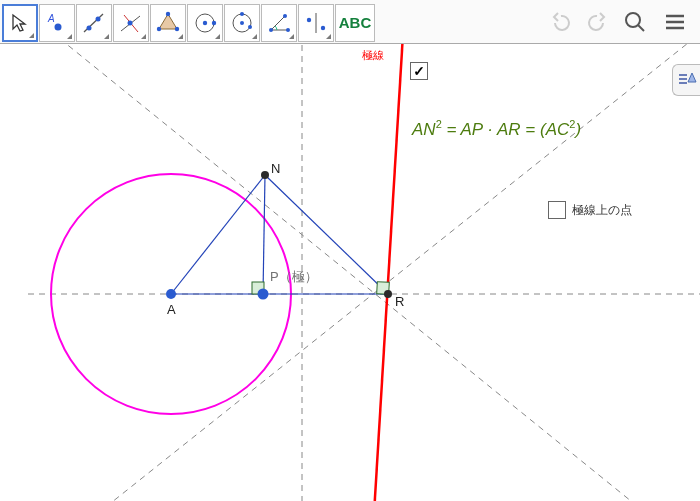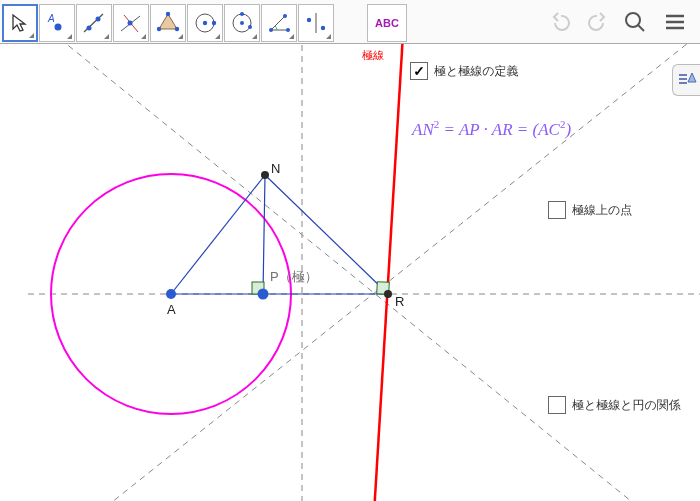--- a/index.html
+++ b/index.html
@@ -3,34 +3,34 @@
 <meta charset="utf-8">
 <style>
   * { box-sizing: border-box; margin: 0; padding: 0; }
   body { font-family: Arial, sans-serif; width: 700px; height: 501px; overflow: hidden; background: #fff; position: relative; }
   
   .toolbar { height: 44px; border-bottom: 1px solid #aaa; display: flex; align-items: center; background: #fafafa; position: relative; }
   .tool-group { display: flex; gap: 0; padding: 2px 0 0 2px; }
   .tool-btn { width: 36px; height: 38px; border: 1px solid #bbb; background: #fff; margin-right: 1px; position: relative; cursor: pointer; display: flex; align-items: center; justify-content: center; }
   .tool-btn.selected { border: 2px solid #4a7dd8; }
   .tool-btn::after { content: ''; position: absolute; bottom: 2px; right: 2px; width: 0; height: 0; border-left: 5px solid transparent; border-bottom: 5px solid #7a7a7a; }
-  .tool-btn.text-btn { width: 40px; font-size: 11px; font-weight: bold; color: #a21caf; margin-left: 32px; }
+  .tool-btn.text-btn { width: 40px; font-size: 15px; font-weight: bold; color: #15803d; }
   .tool-btn.text-btn::after { display: none; }
   
   .right-tools { margin-left: auto; display: flex; align-items: center; gap: 14px; padding-right: 12px; }
   .rt-btn { width: 26px; height: 26px; display: flex; align-items: center; justify-content: center; cursor: pointer; color: #888; }
   .rt-btn.disabled { color: #ccc; }
   
   .canvas { position: absolute; top: 44px; left: 0; width: 700px; height: 457px; background: #fff; margin-left: 27px; }
   
   .checkbox-row { position: absolute; display: flex; align-items: center; gap: 6px; font-size: 12px; color: #333; }
   .cb { width: 18px; height: 18px; border: 1px solid #666; background: #fff; display: flex; align-items: center; justify-content: center; cursor: pointer; }
   .cb.checked::after { content: '✓'; font-size: 14px; font-weight: bold; color: #000; }
   
-  .formula { position: absolute; color: #8b5cf6; font-family: Liberation Serif, serif; font-style: italic; font-size: 17px; }
+  .formula { position: absolute; color: #4d7c0f; font-family: Liberation Sans, sans-serif; font-style: italic; font-size: 17px; }
   .polar-label { position: absolute; color: #ff0000; font-size: 11px; }
   
   .pt-label { position: absolute; font-size: 13px; font-family: Arial; color: #222; }
   .pt-label.pole { color: #737373; font-size: 13px; }
   
   .side-tab { position: absolute; right: 0; top: 64px; width: 28px; height: 32px; border: 1px solid #bbb; border-right: none; border-radius: 6px 0 0 6px; background: #f5f5f5; display: flex; align-items: center; justify-content: center; cursor: pointer; }
   
   svg.geom { position:absolute; top:0; left:0; }
 </style>
 </head>
@@ -171,29 +171,24 @@
 
   <div class="pt-label" style="left:140px; top:258px">A</div>
   <div class="pt-label" style="left:244px; top:117px">N</div>
   <div class="pt-label" style="left:368px; top:250px">R</div>
   <div class="pt-label pole" style="left:243px; top:224px">P（極）</div>
 
   <div class="formula" style="left:385px; top:74px"><span>AN<sup style="font-style:normal;font-size:11px">2</sup> = AP · AR = (AC<sup style="font-style:normal;font-size:11px">2</sup>)</span></div>
 
   <div class="checkbox-row" style="left:383px; top:18px">
     <div class="cb checked"></div>
-    <span>極と極線の定義</span>
   </div>
   <div class="checkbox-row" style="left:521px; top:157px">
     <div class="cb"></div>
     <span>極線上の点</span>
-  </div>
-  <div class="checkbox-row" style="left:521px; top:352px">
-    <div class="cb"></div>
-    <span>極と極線と円の関係</span>
   </div>
 </div>
 
 <div class="side-tab">
   <svg width="20" height="20">
       <line x1="2" y1="5" x2="10" y2="5" stroke="#6a7db8" stroke-width="2"></line>
       <line x1="2" y1="9" x2="10" y2="9" stroke="#6a7db8" stroke-width="2"></line>
       <line x1="2" y1="13" x2="10" y2="13" stroke="#6a7db8" stroke-width="2"></line>
       <polygon points="15,3 19,12 11,12" fill="#9fb6e8" stroke="#4a6db0"></polygon>
     </svg>

